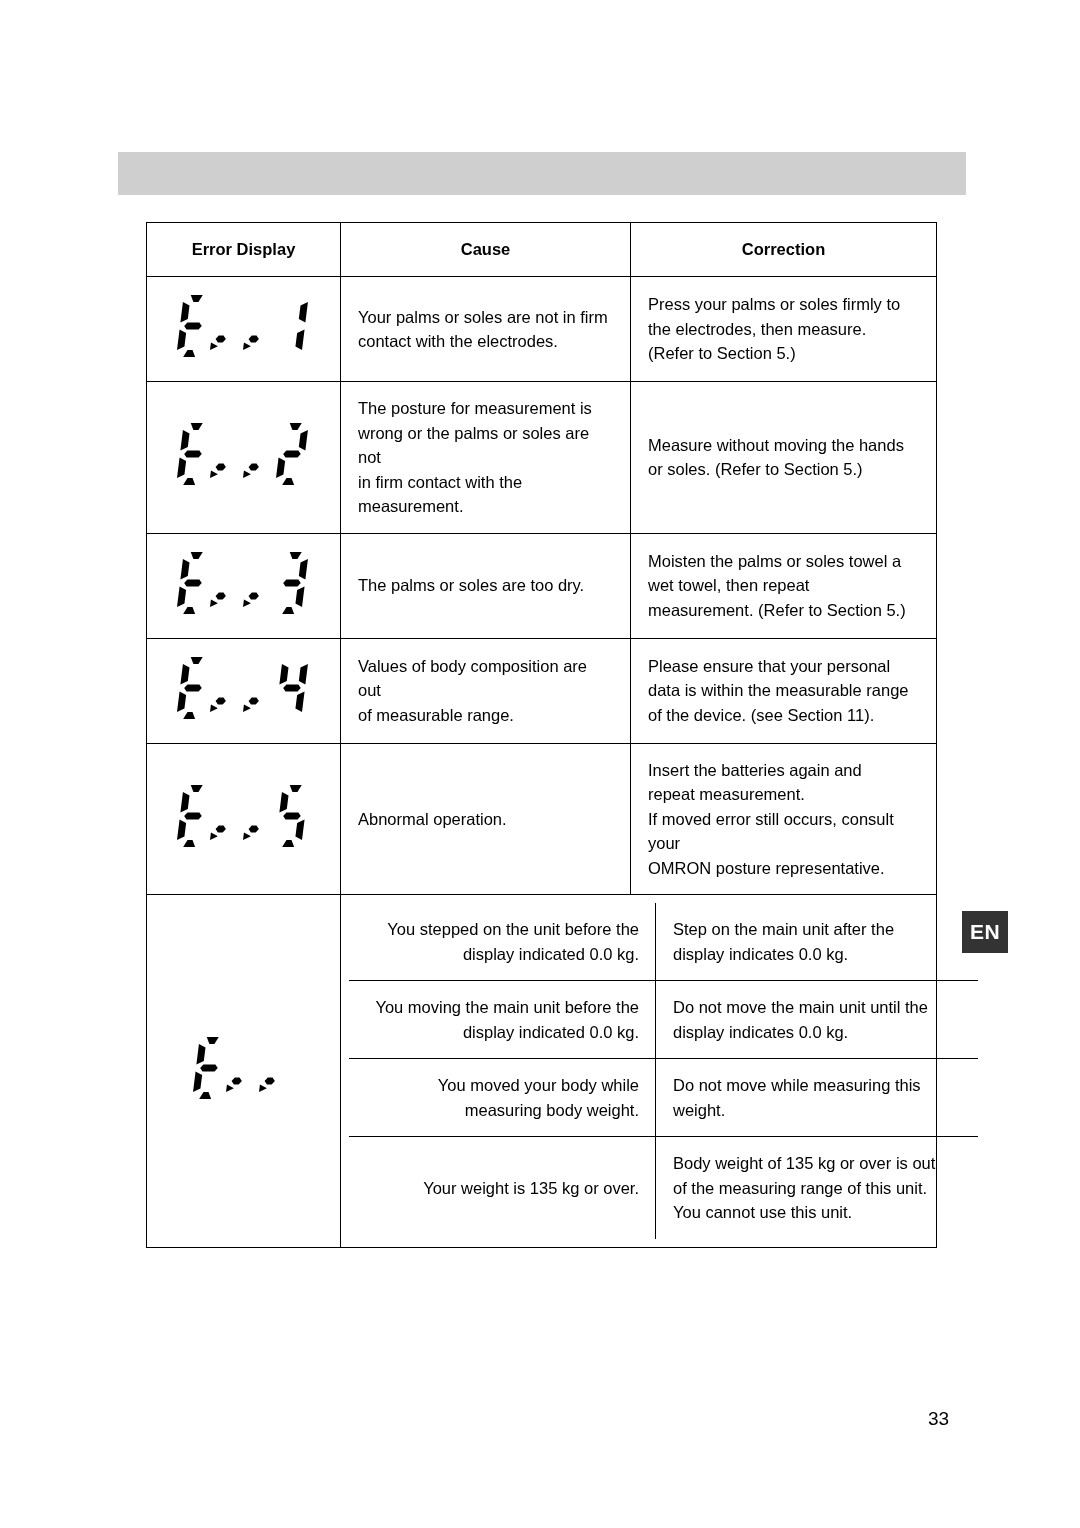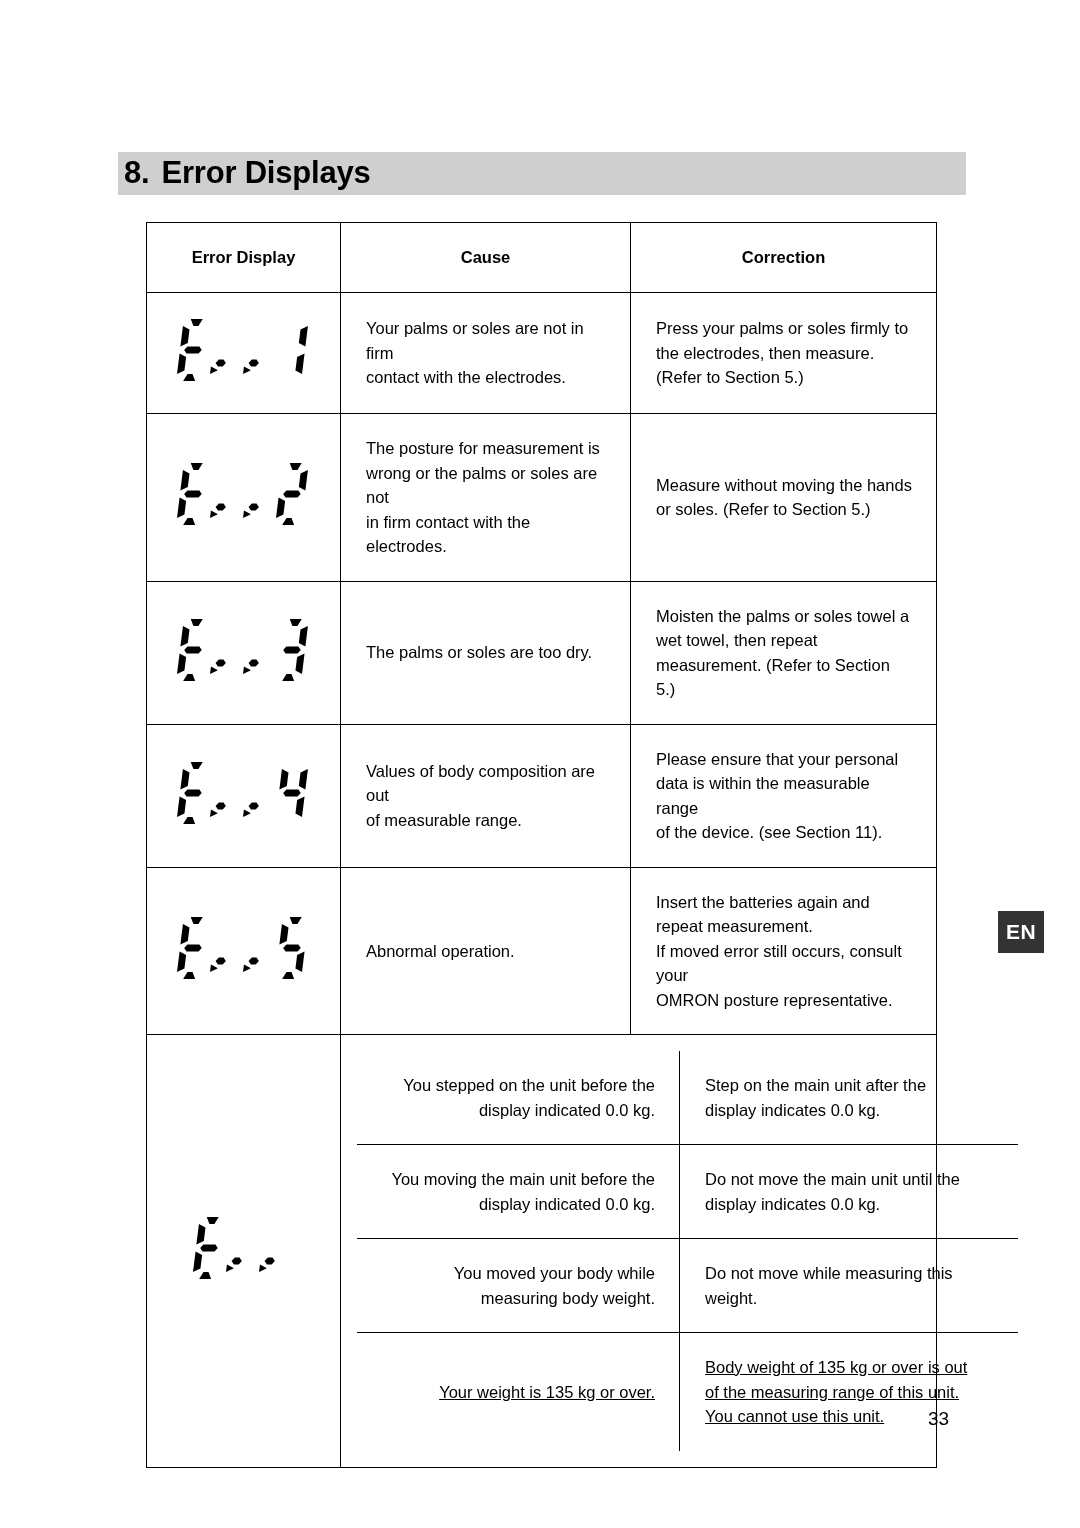--- a/index.html
+++ b/index.html
@@ -65,21 +65,20 @@
     width: 46px;
     height: 42px;
     background: #333333;
     color: #ffffff;
     font-size: 21px;
     font-weight: bold;
     display: flex;
     align-items: center;
     justify-content: center;
     letter-spacing: 0.5px;
-    margin-left: 36px;
   }
 
   
   .page-number {
     position: absolute;
     top: 1372px;
     left: 928px;
     font-size: 19px;
     margin-top: 36px;
   }
@@ -88,21 +87,21 @@
   .err-table {
     position: absolute;
     top: 222px;
     left: 146px;
     width: 790px;
     border-collapse: collapse;
     table-layout: fixed;
   }
   .err-table td, .err-table th {
     border: 1.5px solid #000000;
-    padding: 16px;
+    padding: 8px;
     vertical-align: middle;
   }
   .err-table thead th {
     height: 37px;
     font-size: 16.5px;
     font-weight: bold;
     text-align: center;
   }
   .col-disp { width: 194px; }
   .col-cause { width: 290px; }
@@ -128,37 +127,34 @@
   .sub-table {
     width: 100%;
     border-collapse: collapse;
     table-layout: fixed;
   }
   .sub-table td {
     border: 0;
     border-bottom: 1.5px solid #000000;
     vertical-align: middle;
   }
-  .sub-table tr:last-child td { border-bottom: 0; text-decoration: underline; }
+  .sub-table tr:last-child td { border-bottom: 0; }
   .sub-table td.sub-cause { width: 290px; border-right: 1.5px solid #000000; text-align: right; }
   .sub-table td.sub-corr { width: 306px; }
 
   .group-cell { padding: 0; }
 </style>
 </head>
 <body>
 
 <div class="page">
 
   <div class="running-header"></div>
 
   <div class="section-band"></div>
-  <div class="section-heading">
-    <span class="num">8.</span><span>Error Displays</span>
-  </div>
 
   <table class="err-table">
     <colgroup>
       <col class="col-disp">
       <col class="col-cause">
       <col class="col-corr">
     </colgroup>
     <thead>
       <tr>
         <th>Error Display</th>
@@ -213,21 +209,21 @@
                 <polygon points="133,17 133,37.5 126,34 126,20.5" fill="#000"></polygon>
                 <polygon points="117.5,65 122.5,65 126,72 114,72" fill="#000"></polygon>
                 <polygon points="107,44.5 114,48 114,61.5 107,65" fill="#000"></polygon>
                 <polygon points="114,37.5 126,37.5 128.8,41 126,44.5 114,44.5 111.2,41" fill="#000"></polygon>
               </g>
   </svg></td>
     <td>
             <div class="cell-text">
               <p>The posture for measurement is</p>
               <p>wrong or the palms or soles are not</p>
-              <p>in firm contact with the electrodes.</p>
+              <p>in firm contact with the measurement.</p>
             </div>
           </td>
     <td>
             <div class="cell-text">
               <p>Measure without moving the hands</p>
               <p>or soles. (Refer to Section 5.)</p>
             </div>
           </td>
   </tr>
         <tr>

